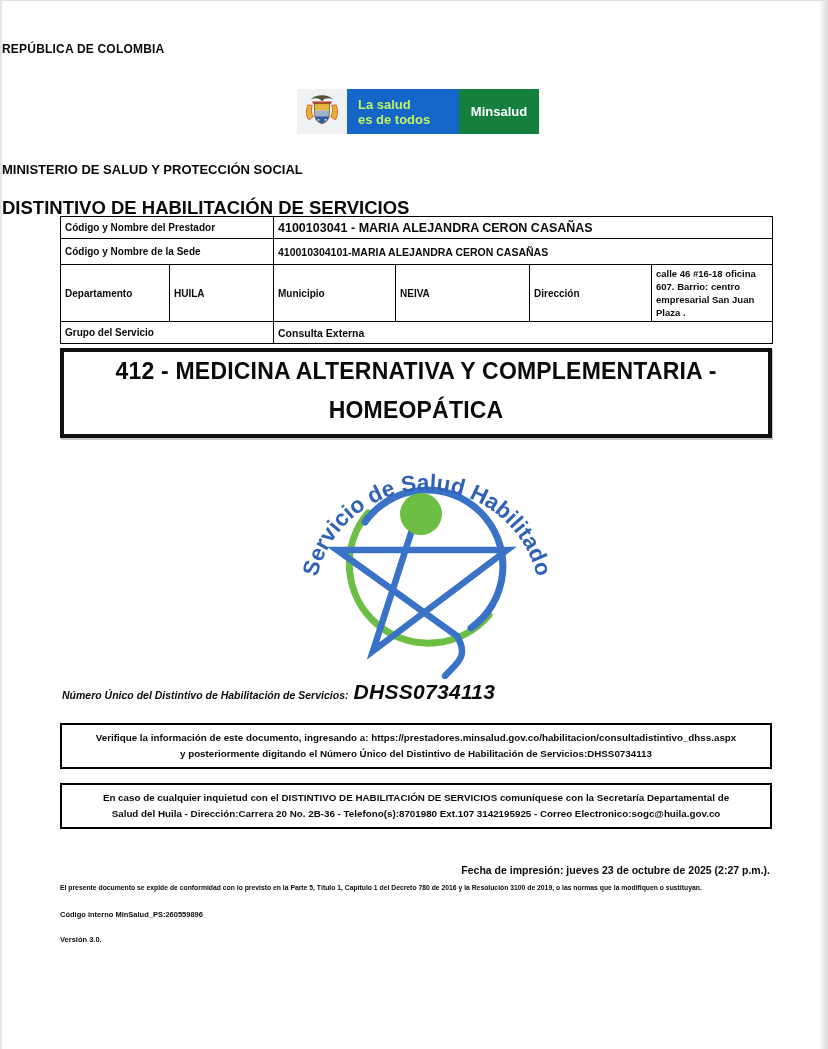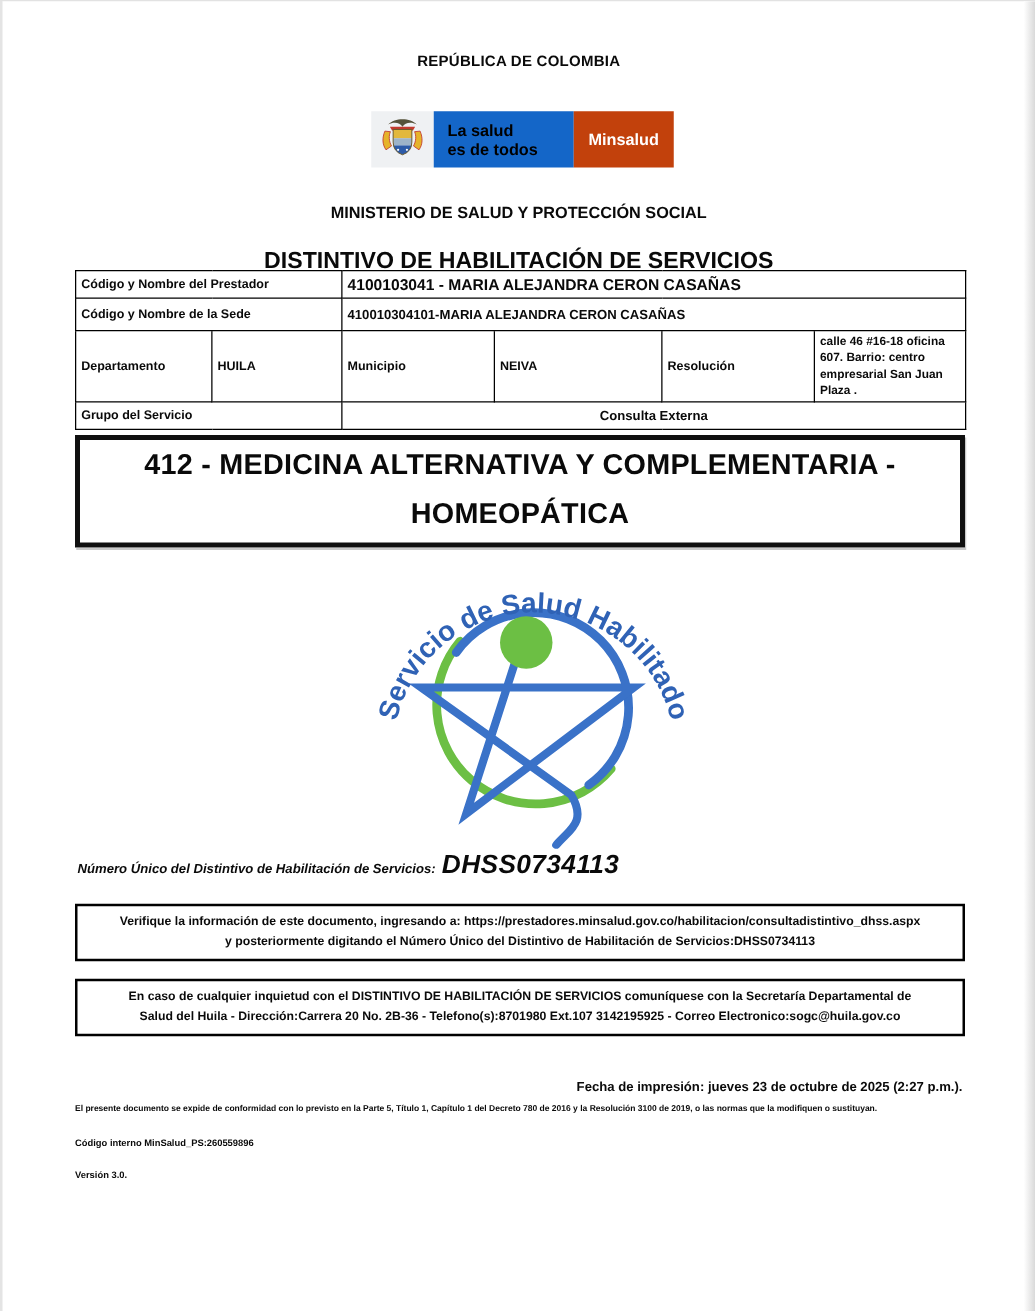--- a/index.html
+++ b/index.html
@@ -7,44 +7,44 @@
   body { font-family:"Liberation Sans","DejaVu Sans",sans-serif; color:#0a0a0a; }
   #page {
     position:relative; width:828px; height:1049px; background:#ffffff;
     overflow:hidden; border-top:1px solid #e2e2e2; border-left:2px solid #e4e4e4;
   }
   .edge-right {
     position:absolute; top:0; right:0; bottom:0; width:9px;
     background:linear-gradient(to right,#ffffff,#d9d9d9);
   }
   .abs { position:absolute; }
-  .center { left:0; right:0; text-align:center; }
+  .center { left:0; right:0; }
 
   #republic { top:41px; font-size:12px; font-weight:bold; letter-spacing:.2px; }
 
   
   #brandbar { top:88px; left:295px; height:45px; display:flex; }
   .crest-box { width:50px; height:45px; background:#eff1f3; display:flex; align-items:center; justify-content:center; }
-  .slogan-box { width:112px; height:45px; background:#1466c8; color:#000000; display:flex; flex-direction:column; justify-content:center; padding-left:11px; }
+  .slogan-box { width:112px; height:45px; background:#1466c8; color:#bef264; display:flex; flex-direction:column; justify-content:center; padding-left:11px; }
   .slogan-box div { font-size:13px; font-weight:bold; line-height:15px; }
-  .brand-box { width:80px; height:45px; background:#c2410c; color:#fff; display:flex; align-items:center; justify-content:center; font-size:13px; font-weight:bold; }
+  .brand-box { width:80px; height:45px; background:#15803d; color:#fff; display:flex; align-items:center; justify-content:center; font-size:13px; font-weight:bold; }
 
   #ministry { top:161px; font-size:13px; font-weight:bold; }
   #doctitle { top:185px; font-size:18.5px; font-weight:bold;margin-top:11px; }
 
   
   #info-table { top:215px; left:58px; width:712px; border-collapse:collapse; table-layout:fixed; }
   #info-table td { border:1px solid #000; font-size:10px; font-weight:bold; padding:1px 4px; vertical-align:middle; overflow:hidden; }
   #info-table .r1 { height:22px;margin-left:28px; }
   #info-table .r2 { height:26px; }
   #info-table .r3 { height:57px; }
   #info-table .r4 { height:22px; }
   .v-prestador { font-size:12.5px !important; }
   .v-sede { font-size:10.5px !important; }
-  .v-grupo { font-size:10.5px !important;text-align:center; }
+  .v-grupo { font-size:10.5px !important; }
   .v-dir { font-size:9.5px !important; line-height:13px; }
 
   
   #service-box {
     top:347px; left:58px; width:712px; height:90px;
     border:4px solid #101010; box-shadow:1px 2px 0 #c9c9c9;
     display:flex; flex-direction:column; align-items:center; 
     text-align:center;
   }
   #service-box div { font-size:23px; font-weight:bold; line-height:39px; letter-spacing:.2px; }
@@ -130,21 +130,21 @@
     </tr>
     <tr class="r2">
       <td colspan="2">Código y Nombre de la Sede</td>
       <td colspan="4" class="v-sede">410010304101-MARIA ALEJANDRA CERON CASAÑAS</td>
     </tr>
     <tr class="r3">
       <td>Departamento</td>
       <td>HUILA</td>
       <td>Municipio</td>
       <td>NEIVA</td>
-      <td>Resolución</td>
+      <td>Dirección</td>
       <td class="v-dir">calle 46 #16-18 oficina 607. Barrio: centro empresarial San Juan Plaza .</td>
     </tr>
     <tr class="r4">
       <td colspan="2">Grupo del Servicio</td>
       <td colspan="4" class="v-grupo">Consulta Externa</td>
     </tr>
   </tbody>
     </table>
 
   <div id="service-box" class="abs">

